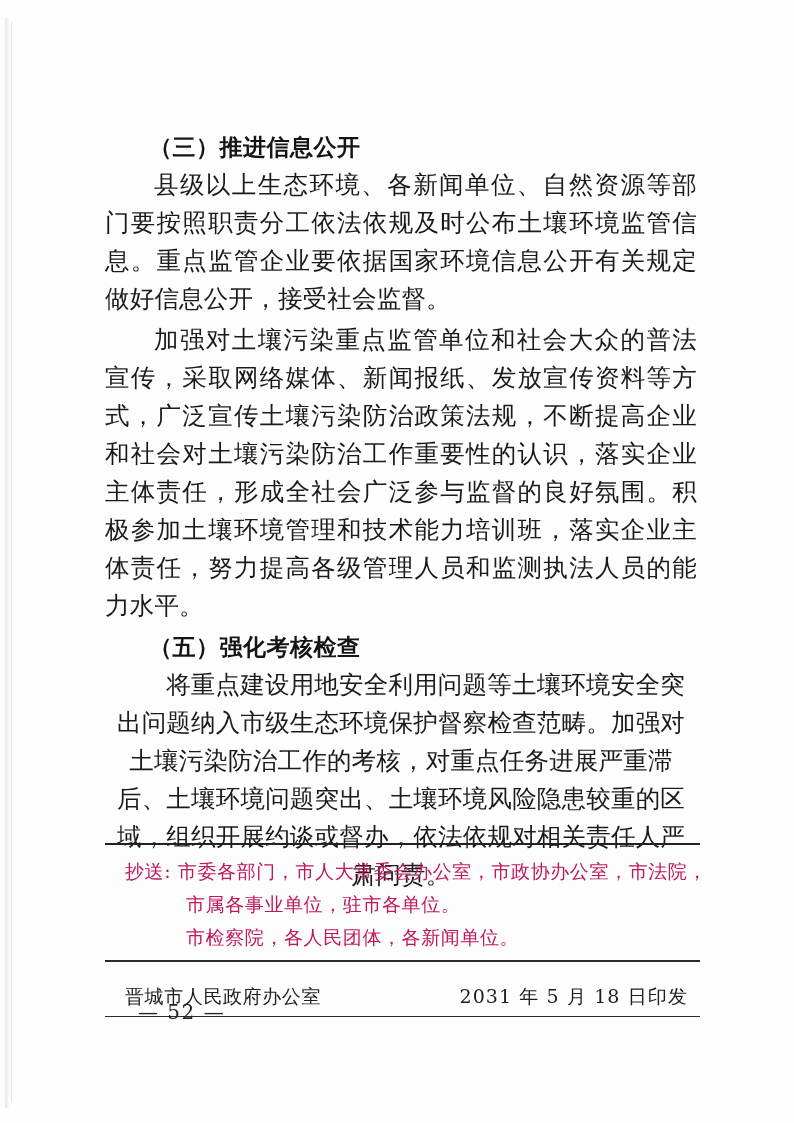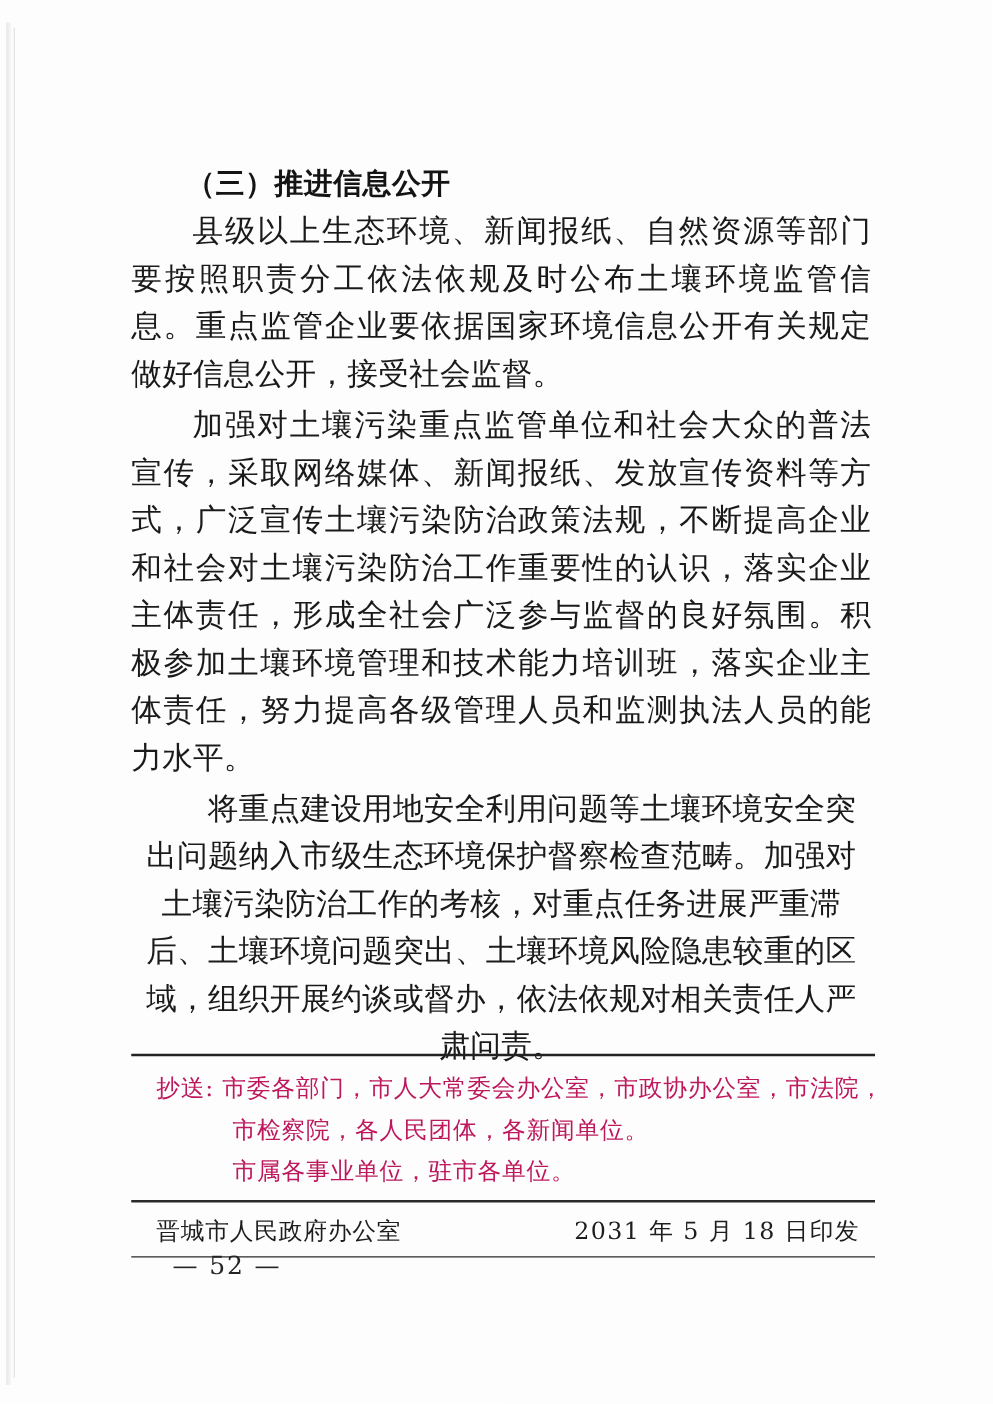--- a/index.html
+++ b/index.html
@@ -105,21 +105,21 @@
   }
   .cc-line.indented { padding-left: 61px; }
   .cc-label { letter-spacing: .6px; }
 
   .issuer-row {
     display: flex;
     align-items: center;
     justify-content: space-between;
     font-size: 19px;
     line-height: 30px;
-    padding: 8px 12px 5px 20px;
+    padding: 19px 12px 5px 20px;
     letter-spacing: .6px;
     color: #1d1d1d;
   }
   .issuer-name { white-space: nowrap; }
   .issue-date  { white-space: nowrap; letter-spacing: 1.1px; }
 
   .page-number {
     position: absolute;
     left: 138px;
     top: 1000px;
@@ -133,43 +133,44 @@
 <body>
 
 <div class="page">
 
   <div class="scan-edge-left"></div>
   <div class="scan-edge-left2"></div>
 
   <div class="content">
 
     <h2 class="heading">（三）推进信息公开</h2>
-    <p class="para">县级以上生态环境、新闻报纸、自然资源等部门要按照职责分工依法依规及时公布土壤环境监管信息。重点监管企业要依据国家环境信息公开有关规定做好信息公开，接受社会监督。</p>
+    <p class="para">县级以上生态环境、各新闻单位、自然资源等部门要按照职责分工依法依规及时公布土壤环境监管信息。重点监管企业要依据国家环境信息公开有关规定做好信息公开，接受社会监督。</p>
 
     <div class="gap-sm"></div>
 
     <p class="para">加强对土壤污染重点监管单位和社会大众的普法宣传，采取网络媒体、新闻报纸、发放宣传资料等方式，广泛宣传土壤污染防治政策法规，不断提高企业和社会对土壤污染防治工作重要性的认识，落实企业主体责任，形成全社会广泛参与监督的良好氛围。积极参加土壤环境管理和技术能力培训班，落实企业主体责任，努力提高各级管理人员和监测执法人员的能力水平。</p>
 
     <div class="gap-sm"></div>
 
+    <h2 class="heading">（五）强化考核检查</h2>
     <p class="para last-block">将重点建设用地安全利用问题等土壤环境安全突出问题纳入市级生态环境保护督察检查范畴。加强对土壤污染防治工作的考核，对重点任务进展严重滞后、土壤环境问题突出、土壤环境风险隐患较重的区域，组织开展约谈或督办，依法依规对相关责任人严肃问责。</p>
 
   </div>
 
   <div class="footer">
 
     <div class="rule-thick"></div>
 
     <div class="cc-block">
       <div class="cc-line">
         <span class="cc-label">抄送:</span>
         <span>市委各部门，市人大常委会办公室，市政协办公室，市法院，</span>
       </div>
+      <div class="cc-line indented">市属各事业单位，驻市各单位。</div>
       <div class="cc-line indented">市检察院，各人民团体，各新闻单位。</div>
-      <div class="cc-line indented">市属各事业单位，驻市各单位。</div>
     </div>
 
     <div class="rule-thin"></div>
 
     <div class="issuer-row">
       <span class="issuer-name">晋城市人民政府办公室</span>
       <span class="issue-date">2031 年 5 月 18 日印发</span>
     </div>
 
     <div class="rule-thin"></div>

